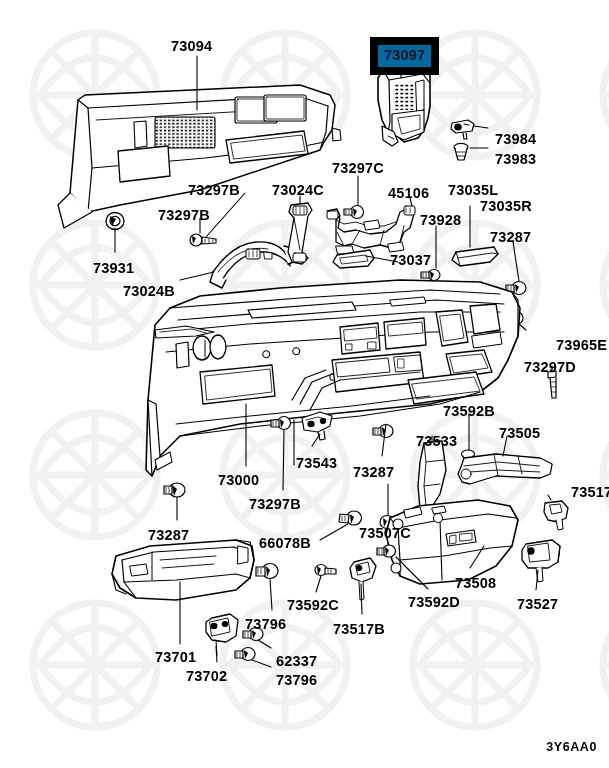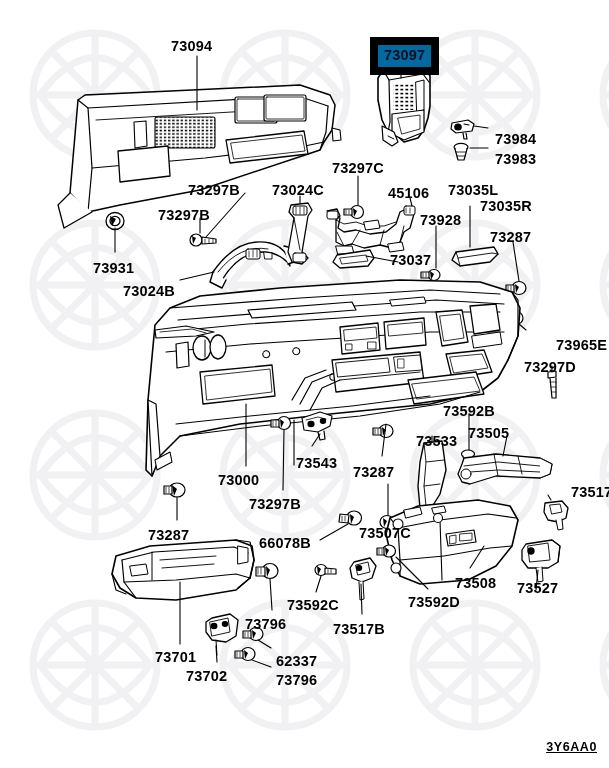--- a/index.html
+++ b/index.html
@@ -39,21 +39,20 @@
   }
   #diagram-code {
     position: absolute;
     right: 12px;
     bottom: 14px;
     font-family: "Liberation Sans", sans-serif;
     font-size: 12.5px;
     font-weight: bold;
     color: #000000;
     letter-spacing: 0.6px;
-    text-decoration: underline;
   }
 </style>
 </head>
 <body>
 
 <div id="page">
 
   <svg id="artwork" viewBox="0 0 609 768">
 
     <defs>
@@ -532,33 +531,33 @@
       <div class="label" style="left: 158px; top: 208px;">73297B</div>
       <div class="label" style="left: 420px; top: 213px;">73928</div>
       <div class="label" style="left: 490px; top: 230px;">73287</div>
       <div class="label" style="left: 390px; top: 253px;">73037</div>
       <div class="label" style="left: 93px; top: 261px;">73931</div>
       <div class="label" style="left: 123px; top: 284px;">73024B</div>
       <div class="label" style="left: 528px; top: 338px; margin-left: 28px;">73965E</div>
       <div class="label" style="left: 524px; top: 360px;">73297D</div>
       <div class="label" style="left: 443px; top: 404px;">73592B</div>
       <div class="label" style="left: 416px; top: 426px; margin-top: 8px;">73533</div>
-      <div class="label" style="left: 468px; top: 426px;">73505</div>
+      <div class="label" style="left: 499px; top: 426px;">73505</div>
       <div class="label" style="left: 296px; top: 456px;">73543</div>
       <div class="label" style="left: 353px; top: 465px;">73287</div>
       <div class="label" style="left: 218px; top: 473px;">73000</div>
       <div class="label" style="left: 531px; top: 485px; margin-left: 40px;">73517C</div>
       <div class="label" style="left: 249px; top: 497px;">73297B</div>
       <div class="label" style="left: 359px; top: 490px; margin-top: 36px;">73507C</div>
       <div class="label" style="left: 148px; top: 528px;">73287</div>
       <div class="label" style="left: 259px; top: 536px;">66078B</div>
       <div class="label" style="left: 455px; top: 576px;">73508</div>
       <div class="label" style="left: 287px; top: 598px;">73592C</div>
       <div class="label" style="left: 408px; top: 595px;">73592D</div>
-      <div class="label" style="left: 517px; top: 581px;">73527</div>
+      <div class="label" style="left: 517px; top: 597px;">73527</div>
       <div class="label" style="left: 245px; top: 617px;">73796</div>
       <div class="label" style="left: 333px; top: 622px;">73517B</div>
       <div class="label" style="left: 155px; top: 650px;">73701</div>
       <div class="label" style="left: 276px; top: 654px;">62337</div>
       <div class="label" style="left: 186px; top: 669px;">73702</div>
       <div class="label" style="left: 276px; top: 673px;">73796</div>
     </div>
 
   <div id="diagram-code">3Y6AA0</div>
 

